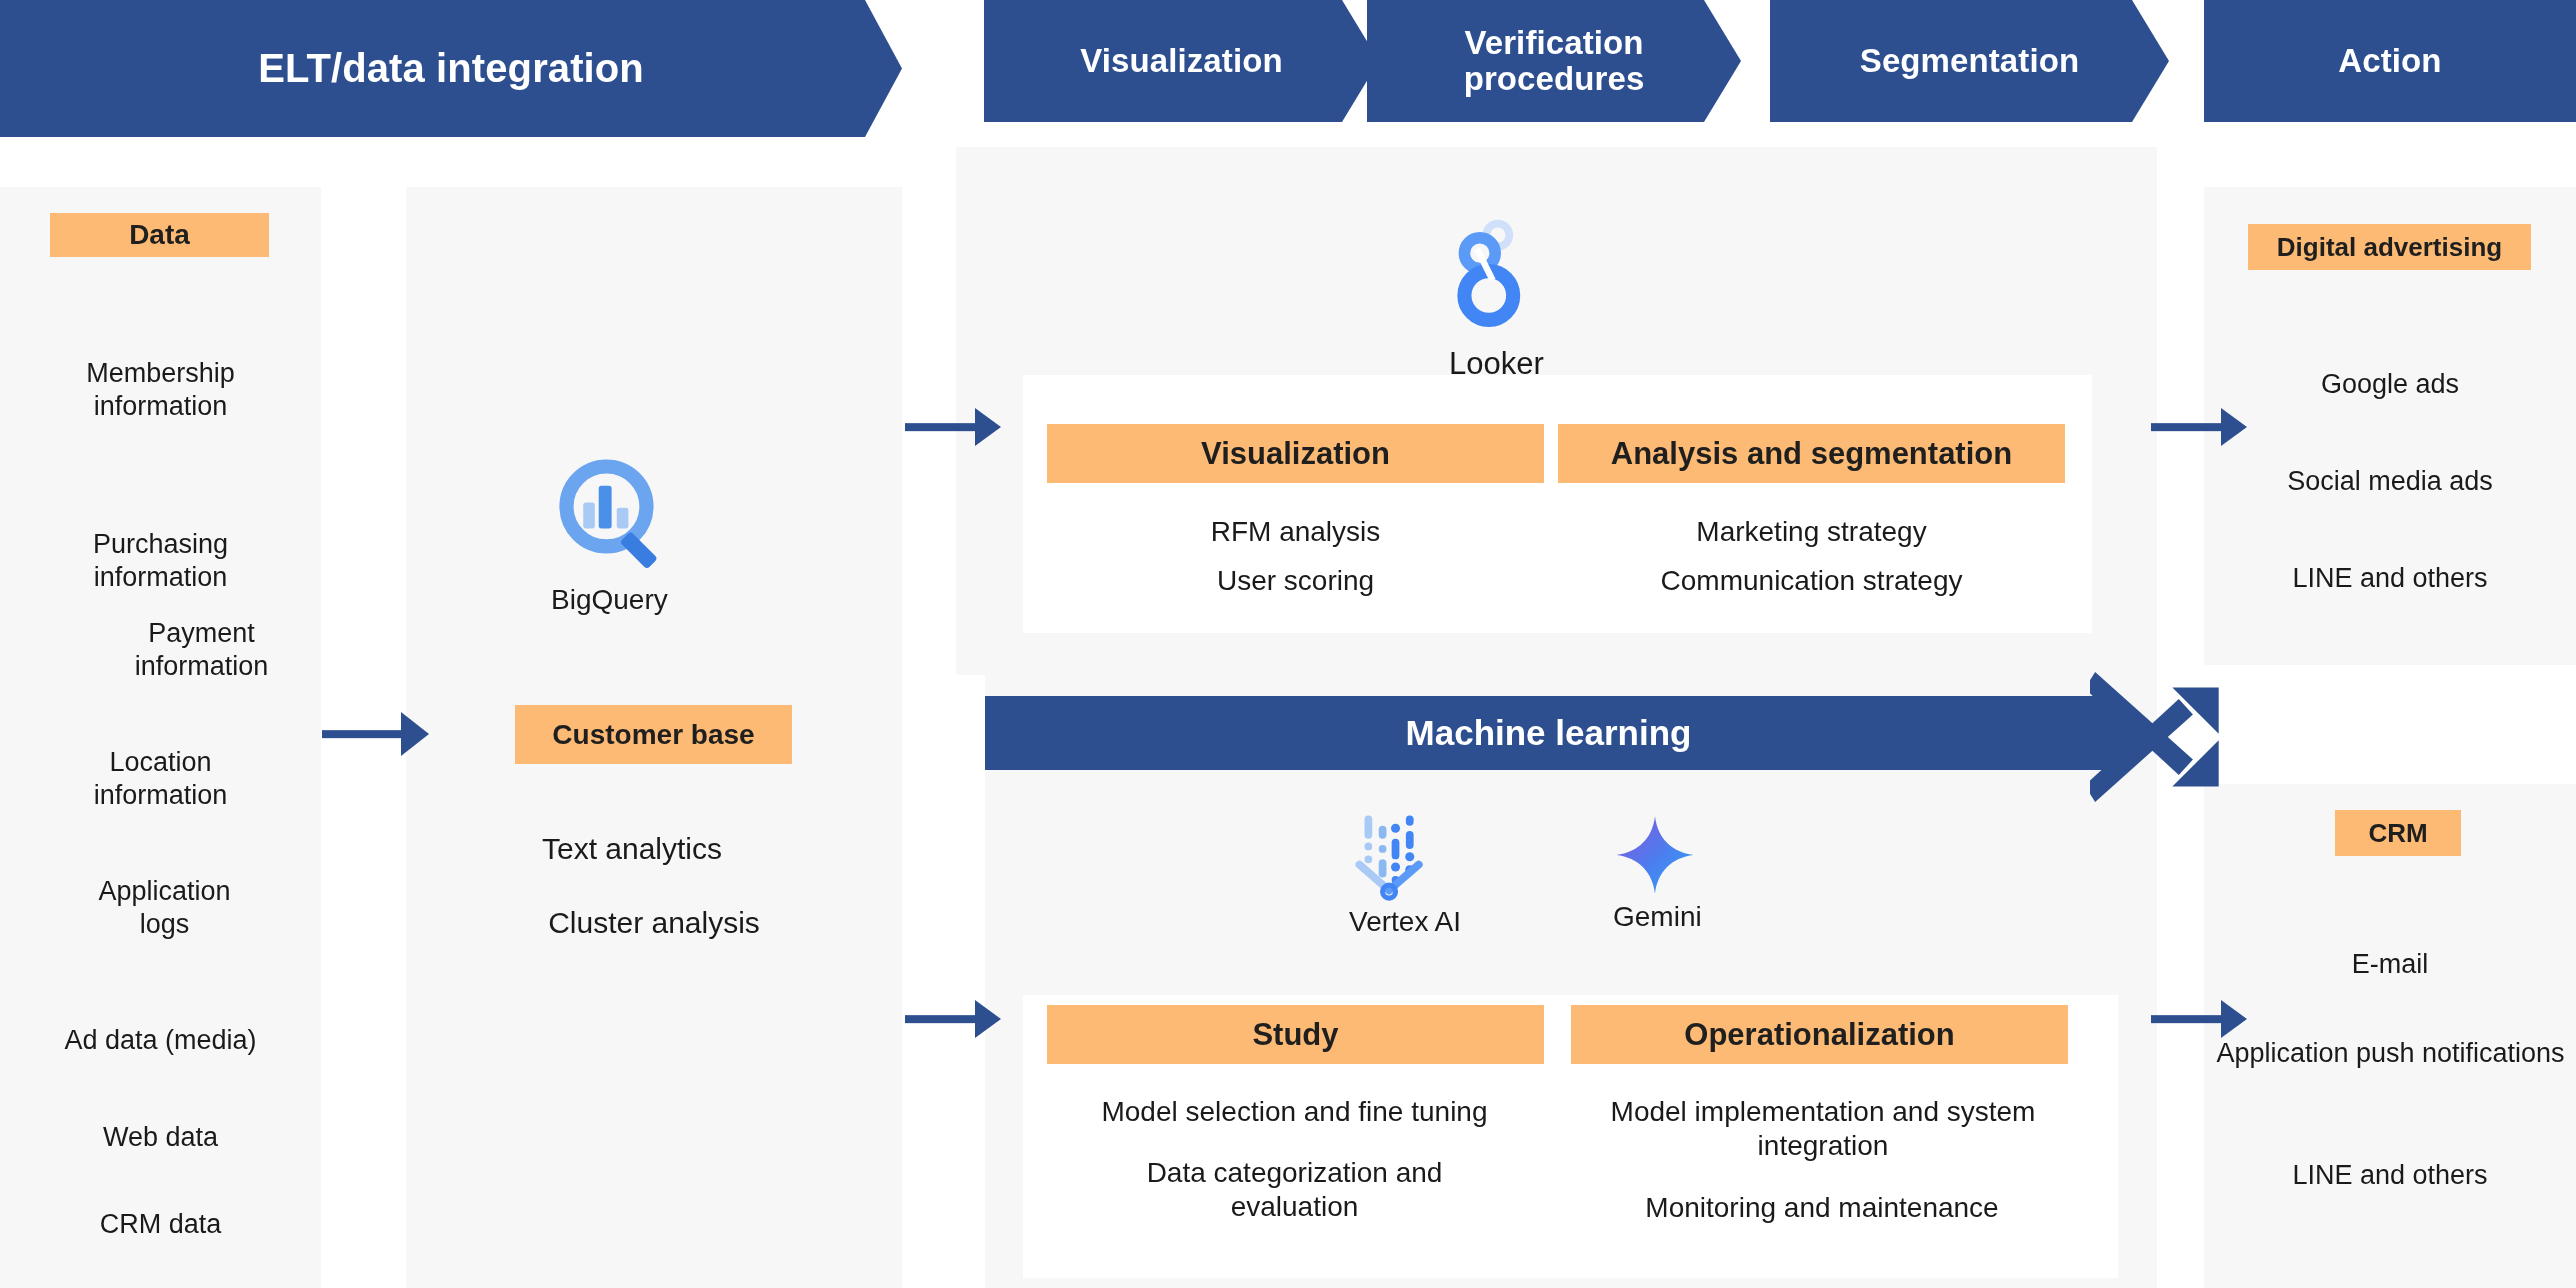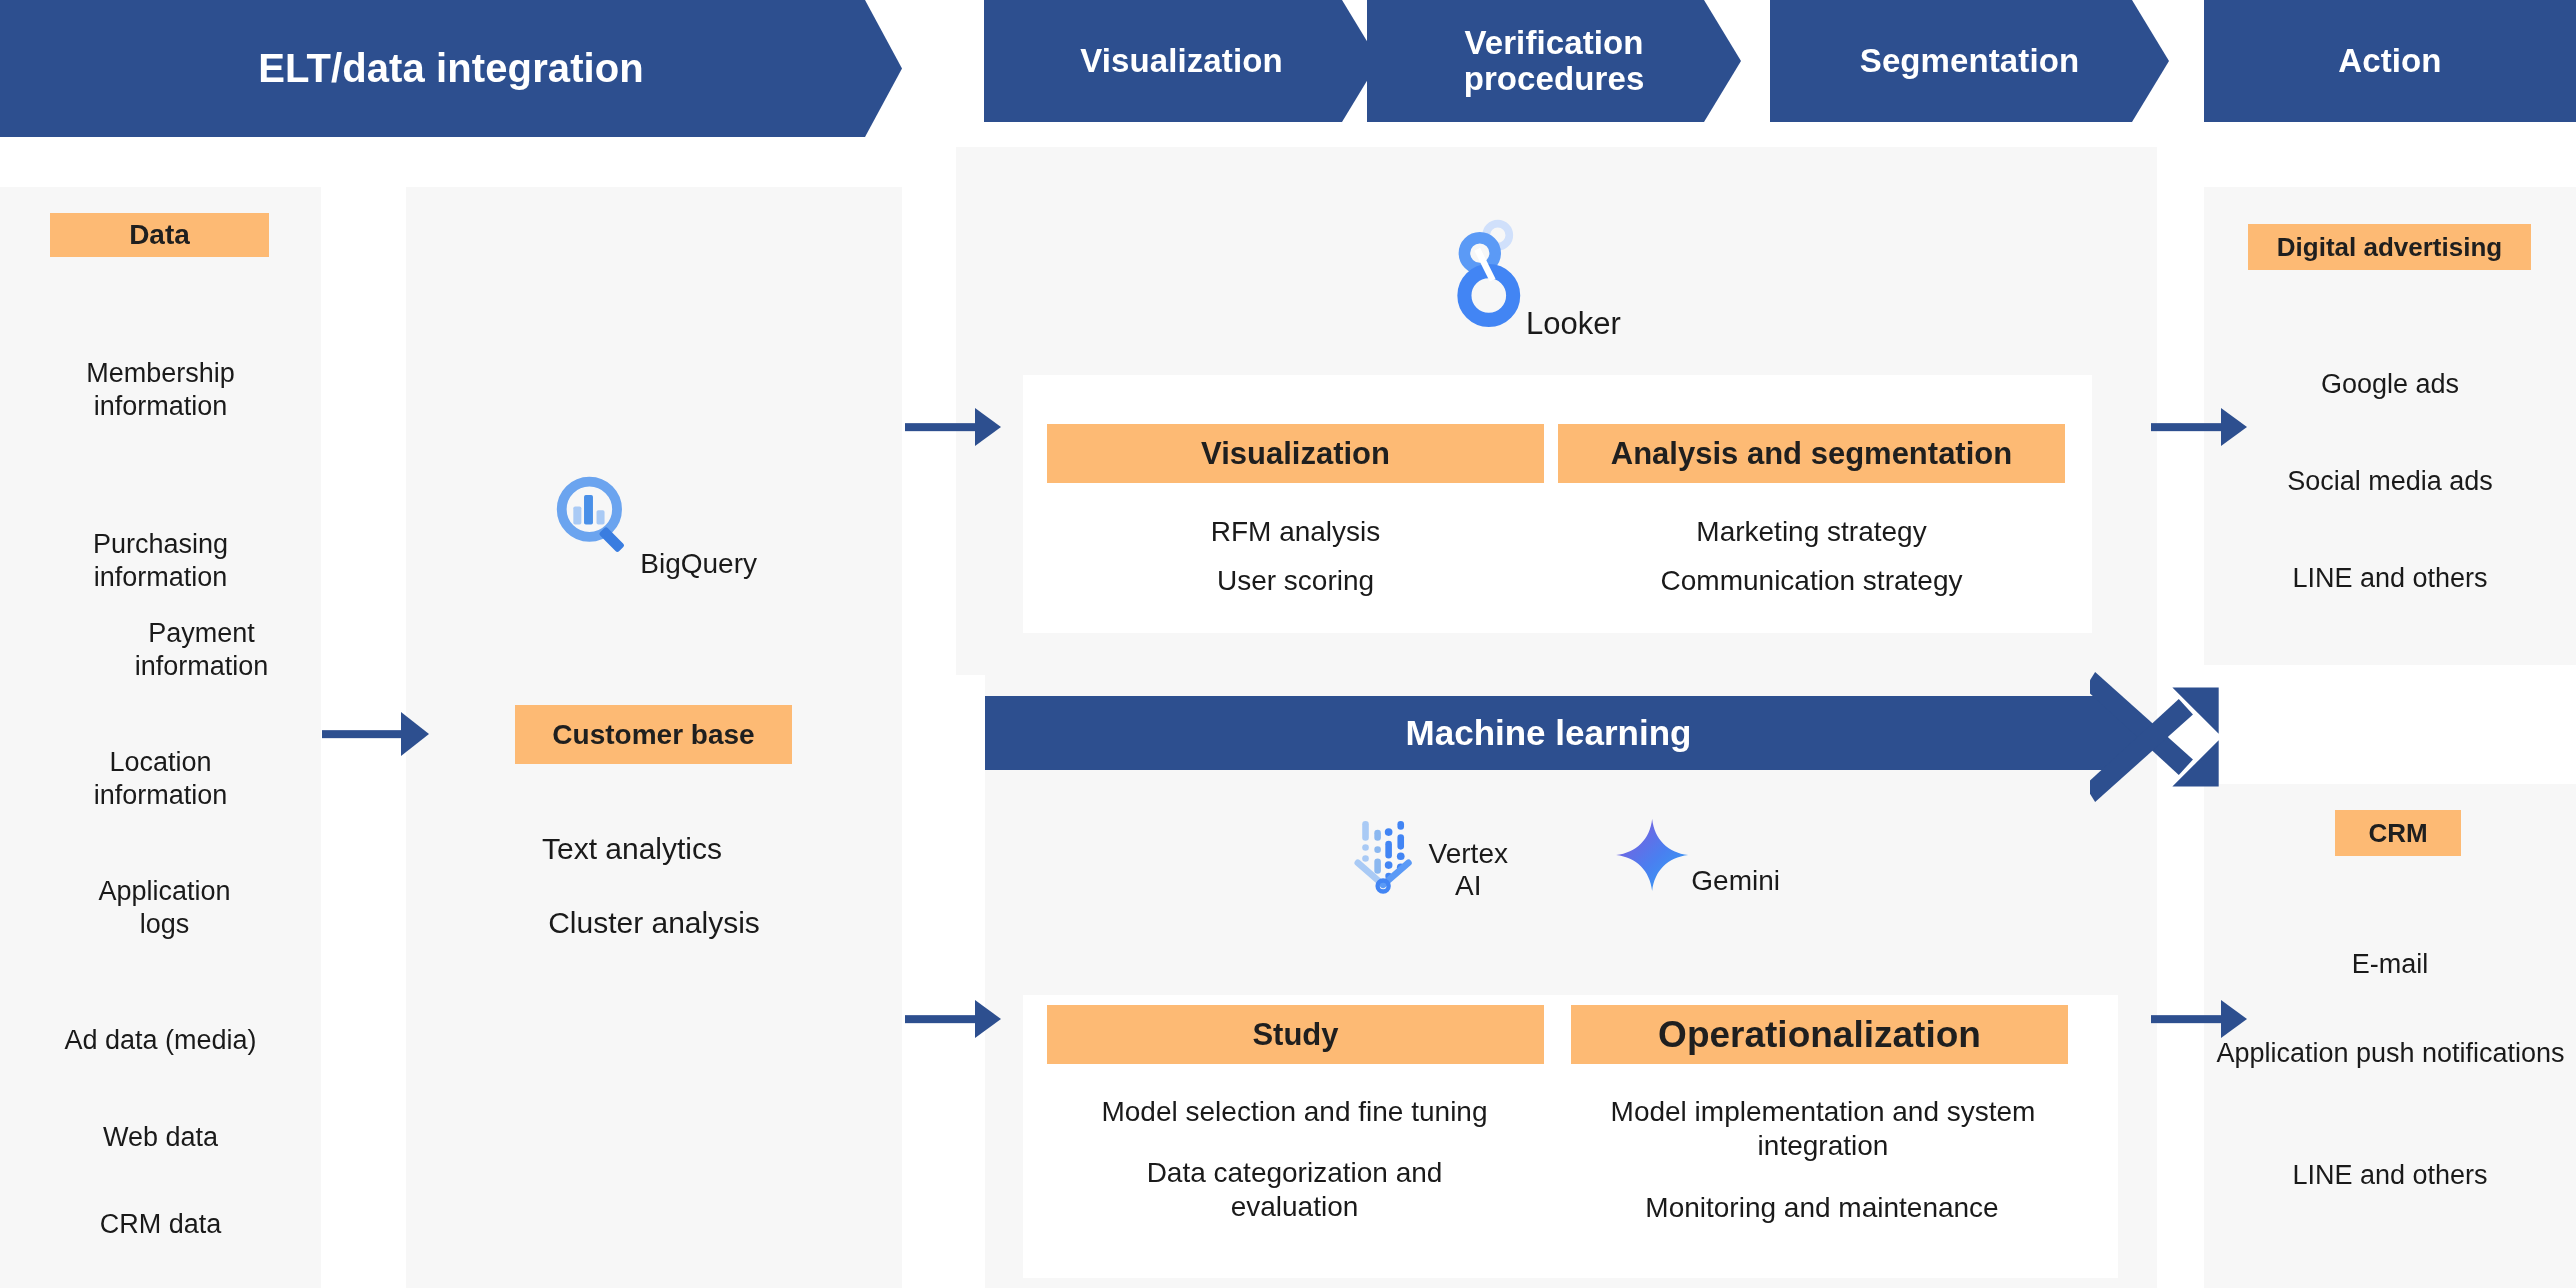--- a/index.html
+++ b/index.html
@@ -33,21 +33,21 @@
   .arrow .head{position:absolute;width:0;height:0;top:50%;transform:translateY(-50%);
                border-top:22px solid transparent;border-bottom:22px solid transparent;
                border-left:28px solid #2d4f8f;}
 
   
   .ml-banner{position:absolute;background:#2d4f8f;color:#fff;display:flex;
              align-items:center;justify-content:center;font-weight:bold;
              clip-path:polygon(0 0, calc(100% - 39px) 0, 100% 50%, calc(100% - 39px) 100%, 0 100%);}
 
   
-  .logo-wrap{position:absolute;display:flex;flex-direction:row;align-items:flex-end;}
+  .logo-wrap{position:absolute;display:flex;flex-direction:column;align-items:flex-start;}
   .logo-cap{margin-top:3.9px;text-align:center;color:#1a1a1a;}
 </style>
 </head>
 <body>
 
 <div class="hdr hdr-chev" style="left:0px;top:0px;width:902px;height:137px;font-size:40px;">
   <span>ELT/data integration</span>
 </div>
 
 <div class="hdr hdr-chev" style="left:984px;top:0px;width:395px;height:122px;font-size:33px;">
@@ -239,21 +239,21 @@
     <path d="M50 4 C53 30 70 47 96 50 C70 53 53 70 50 96 C47 70 30 53 4 50 C30 47 47 30 50 4 Z" fill="url(#gemgrad)"></path>
   </svg>
   <div class="logo-cap" style="font-size:28px;">Gemini</div>
 </div>
 
 <div class="card" style="left:1023px;top:995px;width:1095px;height:283px;"></div>
 
 <div class="chip" style="left:1047px;top:1005px;width:497px;height:59px;font-size:31px;">
   <span>Study</span>
 </div>
-<div class="chip" style="left:1571px;top:1005px;width:497px;height:59px;font-size:37px;">
+<div class="chip" style="left:1571px;top:1005px;width:497px;height:59px;font-size:31px;">
   <span>Operationalization</span>
 </div>
 
 <div class="txt" style="left:1040px;top:1095px;width:509px;font-size:28px;">
   <div>Model selection and fine tuning</div>
 </div>
 <div class="txt" style="left:1082px;top:1156px;width:425px;font-size:28px;">
   <div>Data categorization and evaluation</div>
 </div>
 <div class="txt" style="left:1604px;top:1095px;width:438px;font-size:28px;">

